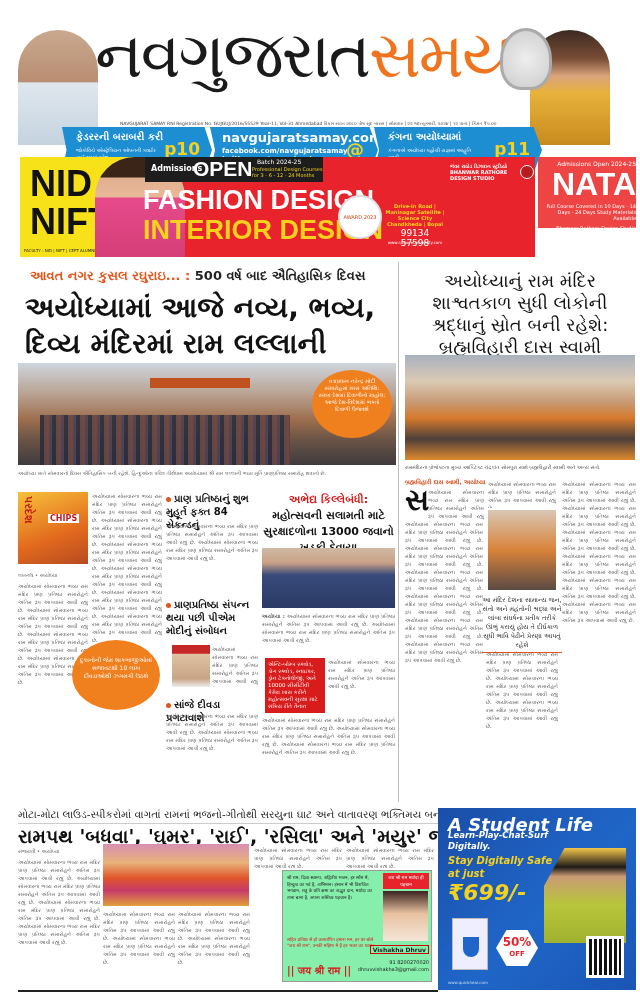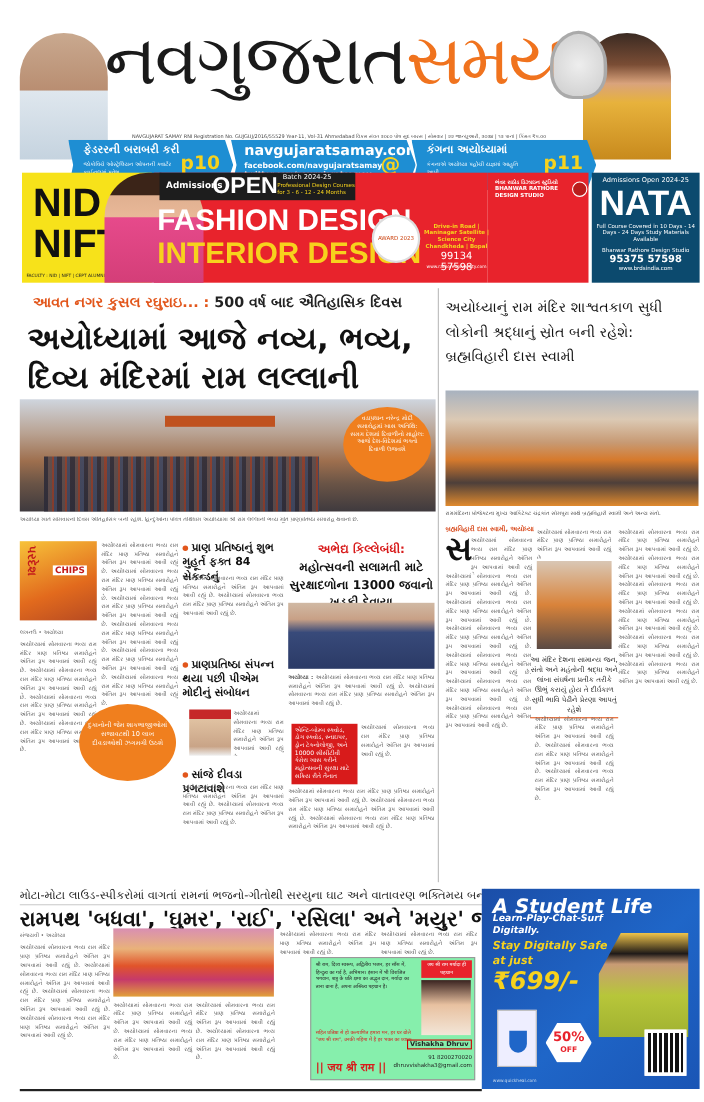--- a/index.html
+++ b/index.html
@@ -35,39 +35,39 @@
 .adOpen .bc{position:absolute;left:107px;top:9px;font-size:5px;color:#f7d21d;line-height:6px}
 .fd{left:143px;top:185px;font-size:27px;font-weight:bold;color:#fff;font-family:"Liberation Sans",sans-serif;line-height:30px;white-space:nowrap}
 .fd2{left:143px;top:215px;font-size:27px;font-weight:bold;color:#f7d21d;font-family:"Liberation Sans",sans-serif;white-space:nowrap}
 .adRed2{left:443px;top:157px;width:92px;height:100px;background:#e8232c}
 .brds{left:450px;top:163px;font-size:5px;color:#fff;font-weight:bold;width:70px;line-height:6px}
 .brdslogo{left:520px;top:165px;width:14px;height:14px;border-radius:50%;background:#b91c1c;border:1px solid #fff}
 .award{left:338px;top:195px;width:44px;height:44px;border-radius:50%;background:#fff;border:2px solid #ddd;font-size:5px;text-align:center;padding-top:17px;color:#c41}
 .loc{left:385px;top:203px;font-size:5px;color:#f7d21d;width:60px;text-align:center;line-height:6px;font-weight:bold}
 .ph1{left:385px;top:228px;font-size:9px;color:#fff;font-weight:normal;width:60px;text-align:center}
 .web1{left:385px;top:240px;font-size:4px;color:#fff;width:60px;text-align:center}
-.nata{left:538px;top:157px;width:98px;height:100px;background:#0c4a6e;color:#fff;text-align:center}
+.nata{left:538px;top:157px;width:98px;height:71px;background:#ef4444;color:#fff;text-align:right}
 .nata .t{font-size:6px;margin-top:3px}
 .nata .n{font-size:32px;font-weight:bold;line-height:34px;font-family:"Liberation Sans",sans-serif}
 .nata .f{font-size:5px;line-height:6px;margin-top:2px}
 .nata .st{font-size:5px;margin-top:4px}
 .nata .ph{font-size:9px;font-weight:bold}
 .nata .w{font-size:5px}
 
 .kicker{left:30px;top:268px;font-size:13px;font-weight:bold;white-space:nowrap}
 .kicker .o{color:#e2561b}.kicker .d{color:#222}
 .hl{left:25px;top:290px;font-size:28px;font-weight:bold;line-height:36px;color:#111;width:370px}
 .vline{left:398px;top:262px;width:1px;height:540px;background:#bbb}
 .mainimg{left:18px;top:363px;width:378px;height:102px;background:linear-gradient(180deg,#cfd5de 0,#b9a393 30%,#9e6f4e 55%,#6a5446 75%,#3f3a3e 100%)}
 .crowd{left:40px;top:415px;width:250px;height:50px;background:repeating-linear-gradient(90deg,#2d2b38 0 4px,#5a4a4b 4px 7px,#8a3c2b 7px 9px,#3e4660 9px 12px);opacity:.9}
 .banner1{left:150px;top:378px;width:100px;height:10px;background:#c0521f}
 .orangecircle{left:312px;top:370px;width:80px;height:68px;border-radius:50%;background:#f07f1e;color:#fff;font-size:5.5px;text-align:center;line-height:7px;padding:8px 6px}
 .caption{left:18px;top:470px;width:378px;font-size:5px;color:#555;white-space:nowrap;overflow:hidden}
 
-.rhl{left:405px;top:270px;width:230px;font-size:13px;line-height:22px;color:#111;text-align:left}
+.rhl{left:405px;top:270px;width:230px;font-size:18px;line-height:22px;color:#111;text-align:center}
 .rimg{left:405px;top:355px;width:230px;height:105px;background:linear-gradient(180deg,#a8b2bf 0,#dbc9b4 25%,#c79a74 45%,#d67a2d 60%,#4d3f3a 80%,#e08a2e 100%)}
 .rcap{left:405px;top:464px;width:230px;font-size:5px;color:#444;white-space:nowrap;overflow:hidden}
 .byline-r{left:405px;top:478px;font-size:6px;color:#d8491b;font-weight:bold}
 .txt{font-size:5.2px;line-height:8px;color:#555;text-align:justify;overflow:hidden}
 .dropcap{left:405px;top:485px;font-size:30px;font-weight:bold;color:#111;line-height:30px}
 .rimg2{left:488px;top:510px;width:68px;height:80px;background:linear-gradient(180deg,#d9c7b5,#d9833a 50%,#5a4a44)}
 .quote{left:482px;top:596px;width:80px;font-size:6.5px;line-height:9px;text-align:center;color:#222;border-bottom:1px solid #e2561b;padding-bottom:2px}
 
 .adSmall{left:18px;top:492px;width:70px;height:72px;background:linear-gradient(160deg,#f7c23a,#e26a1d 60%,#b64a22)}
 .adSmall .p{position:absolute;left:4px;top:4px;font-size:11px;color:#c41b1b;font-weight:bold;writing-mode:vertical-rl}

